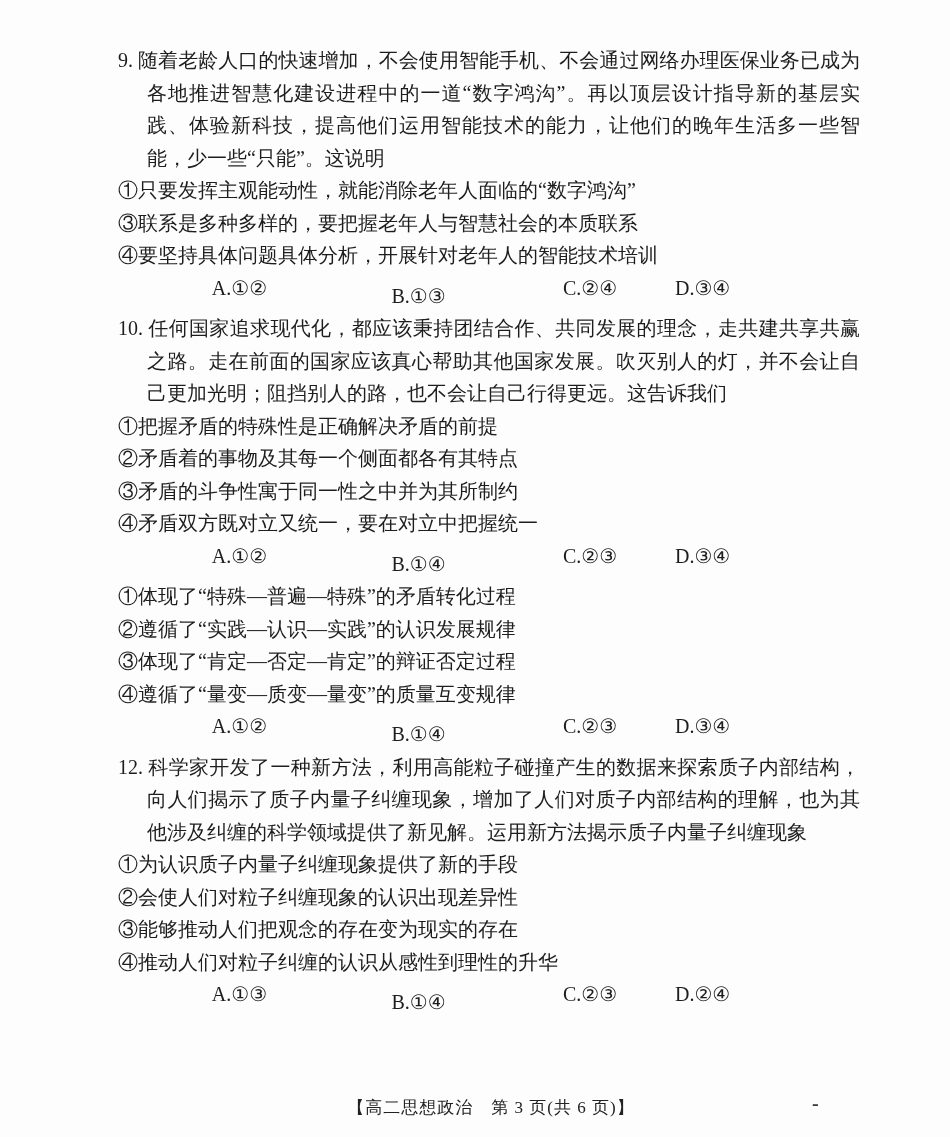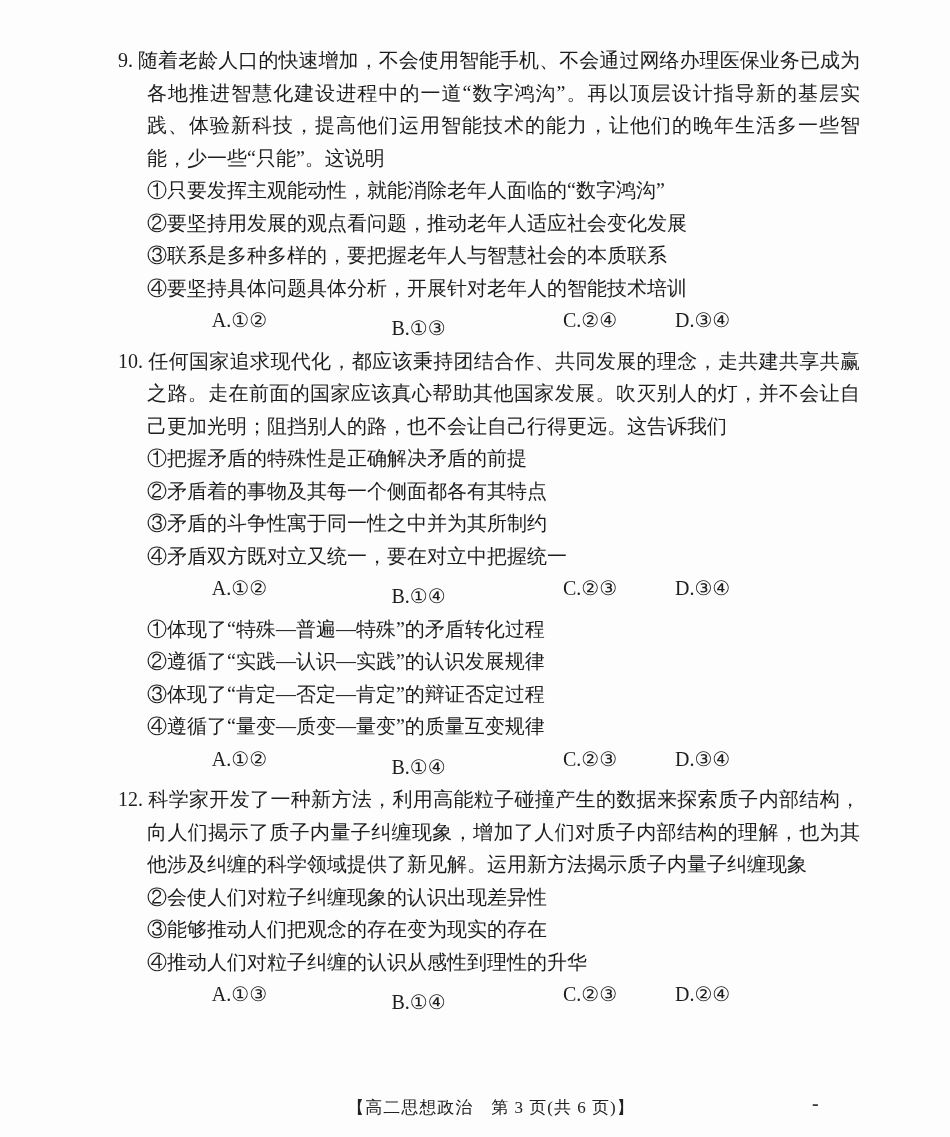--- a/index.html
+++ b/index.html
@@ -28,21 +28,20 @@
   .question { margin: 0; }
   .stem {
     margin: 0 0 0 29px;
     text-indent: -29px;
   }
   .qnum {
     padding-right: 5px;
     letter-spacing: 0;
   }
   .item {
-    margin-left: 29px;
     text-align: left;
   }
   .options {
     display: flex;
     margin-left: 29px;
     text-align: center;
   }
   .opt { white-space: nowrap; }
   .opt-a { width: 185px; }
   .opt-b { width: 173px; margin-top: 8px; }
@@ -68,21 +67,20 @@
 </style>
 </head>
 <body>
 
 <div class="page">
   <div class="content">
 
     <div class="question">
       <p class="stem"><span class="qnum">9.</span><span>随着老龄人口的快速增加，不会使用智能手机、不会通过网络办理医保业务已成为各地推进智慧化建设进程中的一道“数字鸿沟”。再以顶层设计指导新的基层实践、体验新科技，提高他们运用智能技术的能力，让他们的晚年生活多一些智能，少一些“只能”。这说明</span></p>
       <div class="item">①只要发挥主观能动性，就能消除老年人面临的“数字鸿沟”</div>
-      <div class="item">②要坚持用发展的观点看问题，推动老年人适应社会变化发展</div>
       <div class="item">③联系是多种多样的，要把握老年人与智慧社会的本质联系</div>
       <div class="item">④要坚持具体问题具体分析，开展针对老年人的智能技术培训</div>
       <div class="options">
         <span class="opt opt-a">A.①②</span>
         <span class="opt opt-b">B.①③</span>
         <span class="opt opt-c">C.②④</span>
         <span class="opt">D.③④</span>
       </div>
     </div>
 
@@ -108,20 +106,21 @@
       <div class="options">
         <span class="opt opt-a">A.①②</span>
         <span class="opt opt-b">B.①④</span>
         <span class="opt opt-c">C.②③</span>
         <span class="opt">D.③④</span>
       </div>
     </div>
 
     <div class="question">
       <p class="stem"><span class="qnum">12.</span><span>科学家开发了一种新方法，利用高能粒子碰撞产生的数据来探索质子内部结构，向人们揭示了质子内量子纠缠现象，增加了人们对质子内部结构的理解，也为其他涉及纠缠的科学领域提供了新见解。运用新方法揭示质子内量子纠缠现象</span></p>
+      <div class="item">①为认识质子内量子纠缠现象提供了新的手段</div>
       <div class="item">②会使人们对粒子纠缠现象的认识出现差异性</div>
       <div class="item">③能够推动人们把观念的存在变为现实的存在</div>
       <div class="item">④推动人们对粒子纠缠的认识从感性到理性的升华</div>
       <div class="options">
         <span class="opt opt-a">A.①③</span>
         <span class="opt opt-b">B.①④</span>
         <span class="opt opt-c">C.②③</span>
         <span class="opt">D.②④</span>
       </div>
     </div>

